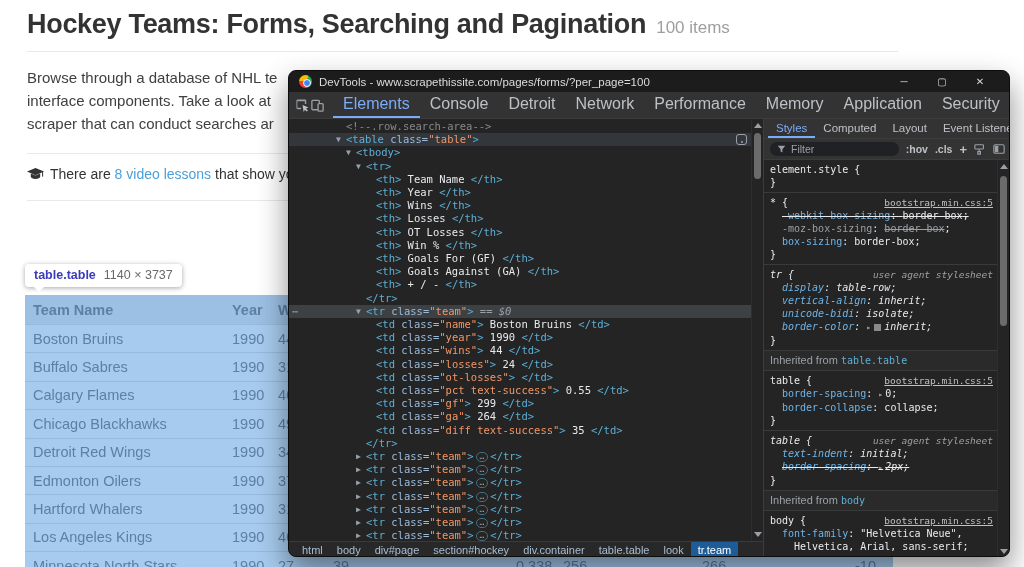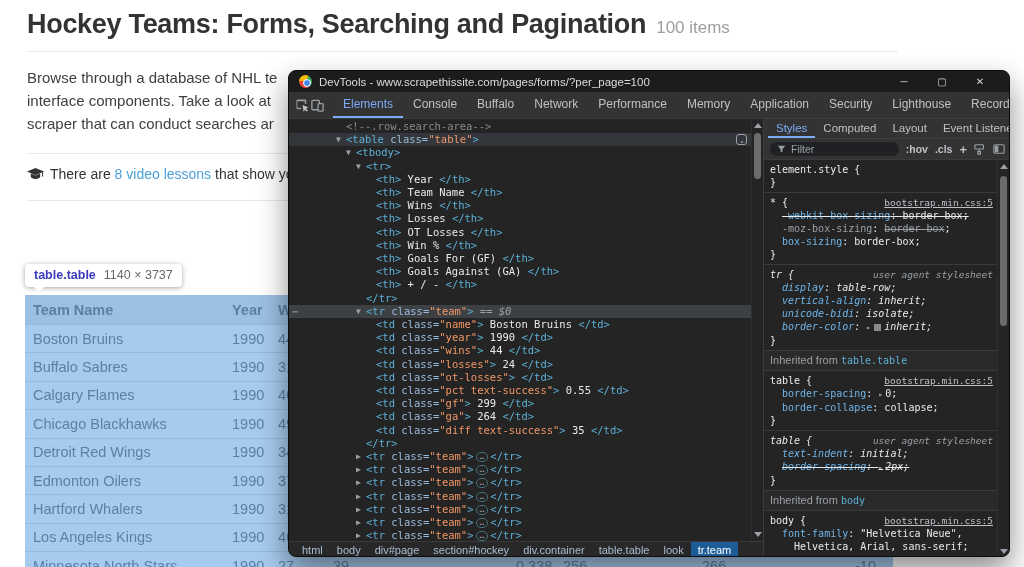--- a/index.html
+++ b/index.html
@@ -40,21 +40,21 @@
   .winbtn { width:38px; text-align:center; color:#d8d8d8; font-size:10px; cursor:default; }
   .chrome-logo { width:13px; height:13px; border-radius:50%; position:relative; flex:0 0 13px;
     background:conic-gradient(from 150deg, #ea4335 0 120deg, #fbbc05 120deg 240deg, #34a853 240deg 360deg); }
   .chrome-logo:after { content:""; position:absolute; left:3.5px; top:3.5px; width:6px; height:6px;
     border-radius:50%; background:#4285f4; border:1px solid #fff; }
 
   #dt-toolbar { height:27px; background:#333333; border-bottom:1px solid #3c3c3c; display:flex; align-items:stretch; padding:0 4px 0 6px; }
   .tb-icon { width:24px; display:flex; align-items:center; justify-content:center; }
   .tb-sep { width:1px; background:#4a4a4a; margin:5px 4px; }
   #dt-tabs { display:flex; align-items:stretch; }
-  .dt-tab { padding:12px 10px; display:flex; align-items:center; font-size:12px; color:#bdc1c6; border-bottom:2px solid transparent; }
+  .dt-tab { padding:12px 10px; display:flex; align-items:center; font-size:16px; color:#bdc1c6; border-bottom:2px solid transparent; }
   .dt-tab.sel { color:#7cacf8; border-bottom-color:#7cacf8; }
 
   #dt-main { display:flex; height:439px; }
   #el-col { width:477px; display:flex; flex-direction:column; border-right:1px solid #3c3c3c; }
   #el-wrap { height:422px; display:flex; }
   #el-tree { flex:1; overflow:hidden; position:relative; font-family:"DejaVu Sans Mono", monospace;
     font-size:10.5px; line-height:13.2px; padding-top:1px; }
   .tl { position:relative; white-space:nowrap; padding-right:4px; }
   .tl.hov { background:#33373b; } .tl.sel { background:#3d4144; }
   .tl .arrow { position:absolute; color:#9aa0a6; font-size:8px; }
@@ -211,42 +211,42 @@
     <div class="tb-icon">
       <svg class="ico" width="15" height="15" viewBox="0 0 16 16">
         <rect x="2" y="2.5" width="8" height="10" rx="1" fill="none" stroke="#9aa0a6" stroke-width="1.4"></rect>
         <rect x="8.6" y="6" width="5.4" height="8" rx="1" fill="#333" stroke="#9aa0a6" stroke-width="1.4"></rect>
       </svg>
     </div>
     <div class="tb-sep"></div>
     <div id="dt-tabs">
         <div class="dt-tab sel">Elements</div>
         <div class="dt-tab">Console</div>
-        <div class="dt-tab">Buffalo</div>
+        <div class="dt-tab">Detroit</div>
         <div class="dt-tab">Network</div>
         <div class="dt-tab">Performance</div>
         <div class="dt-tab">Memory</div>
         <div class="dt-tab">Application</div>
         <div class="dt-tab">Security</div>
         <div class="dt-tab">Lighthouse</div>
         <div class="dt-tab">Recorder</div>
       </div>
 
   </div>
 
   <div id="dt-main">
     <div id="el-col">
       <div id="el-wrap">
         <div id="el-tree">
             <div class="tl" style="padding-left: 57px;"><span class="sg-c">&lt;!--.row.search-area--&gt;</span></div>
             <div class="tl hov" style="padding-left: 57px;"><span class="arrow" style="left: 47px;">▼</span><span class="sg-t">&lt;table</span><span class="sg-a"> class=</span><span class="sg-v">"table"</span><span class="sg-t">&gt;</span><span class="adorner"></span></div>
             <div class="tl" style="padding-left: 67px;"><span class="arrow" style="left: 57px;">▼</span><span class="sg-t">&lt;tbody&gt;</span></div>
             <div class="tl" style="padding-left: 77px;"><span class="arrow" style="left: 67px;">▼</span><span class="sg-t">&lt;tr&gt;</span></div>
+            <div class="tl" style="padding-left: 87px;"><span class="sg-t">&lt;th&gt;</span><span class="sg-x"> Team Name </span><span class="sg-t">&lt;/th&gt;</span></div>
             <div class="tl" style="padding-left: 87px;"><span class="sg-t">&lt;th&gt;</span><span class="sg-x"> Year </span><span class="sg-t">&lt;/th&gt;</span></div>
-            <div class="tl" style="padding-left: 87px;"><span class="sg-t">&lt;th&gt;</span><span class="sg-x"> Team Name </span><span class="sg-t">&lt;/th&gt;</span></div>
             <div class="tl" style="padding-left: 87px;"><span class="sg-t">&lt;th&gt;</span><span class="sg-x"> Wins </span><span class="sg-t">&lt;/th&gt;</span></div>
             <div class="tl" style="padding-left: 87px;"><span class="sg-t">&lt;th&gt;</span><span class="sg-x"> Losses </span><span class="sg-t">&lt;/th&gt;</span></div>
             <div class="tl" style="padding-left: 87px;"><span class="sg-t">&lt;th&gt;</span><span class="sg-x"> OT Losses </span><span class="sg-t">&lt;/th&gt;</span></div>
             <div class="tl" style="padding-left: 87px;"><span class="sg-t">&lt;th&gt;</span><span class="sg-x"> Win % </span><span class="sg-t">&lt;/th&gt;</span></div>
             <div class="tl" style="padding-left: 87px;"><span class="sg-t">&lt;th&gt;</span><span class="sg-x"> Goals For (GF) </span><span class="sg-t">&lt;/th&gt;</span></div>
             <div class="tl" style="padding-left: 87px;"><span class="sg-t">&lt;th&gt;</span><span class="sg-x"> Goals Against (GA) </span><span class="sg-t">&lt;/th&gt;</span></div>
             <div class="tl" style="padding-left: 87px;"><span class="sg-t">&lt;th&gt;</span><span class="sg-x"> + / - </span><span class="sg-t">&lt;/th&gt;</span></div>
             <div class="tl" style="padding-left: 77px;"><span class="sg-t">&lt;/tr&gt;</span></div>
             <div class="tl sel" style="padding-left: 77px;"><span class="arrow" style="left: 67px;">▼</span><span class="gut">⋯</span><span class="sg-t">&lt;tr</span><span class="sg-a"> class=</span><span class="sg-v">"team"</span><span class="sg-t">&gt;</span><span class="sg-d"> == $0</span></div>
             <div class="tl" style="padding-left: 87px;"><span class="sg-t">&lt;td</span><span class="sg-a"> class=</span><span class="sg-v">"name"</span><span class="sg-t">&gt;</span><span class="sg-x"> Boston Bruins </span><span class="sg-t">&lt;/td&gt;</span></div>

